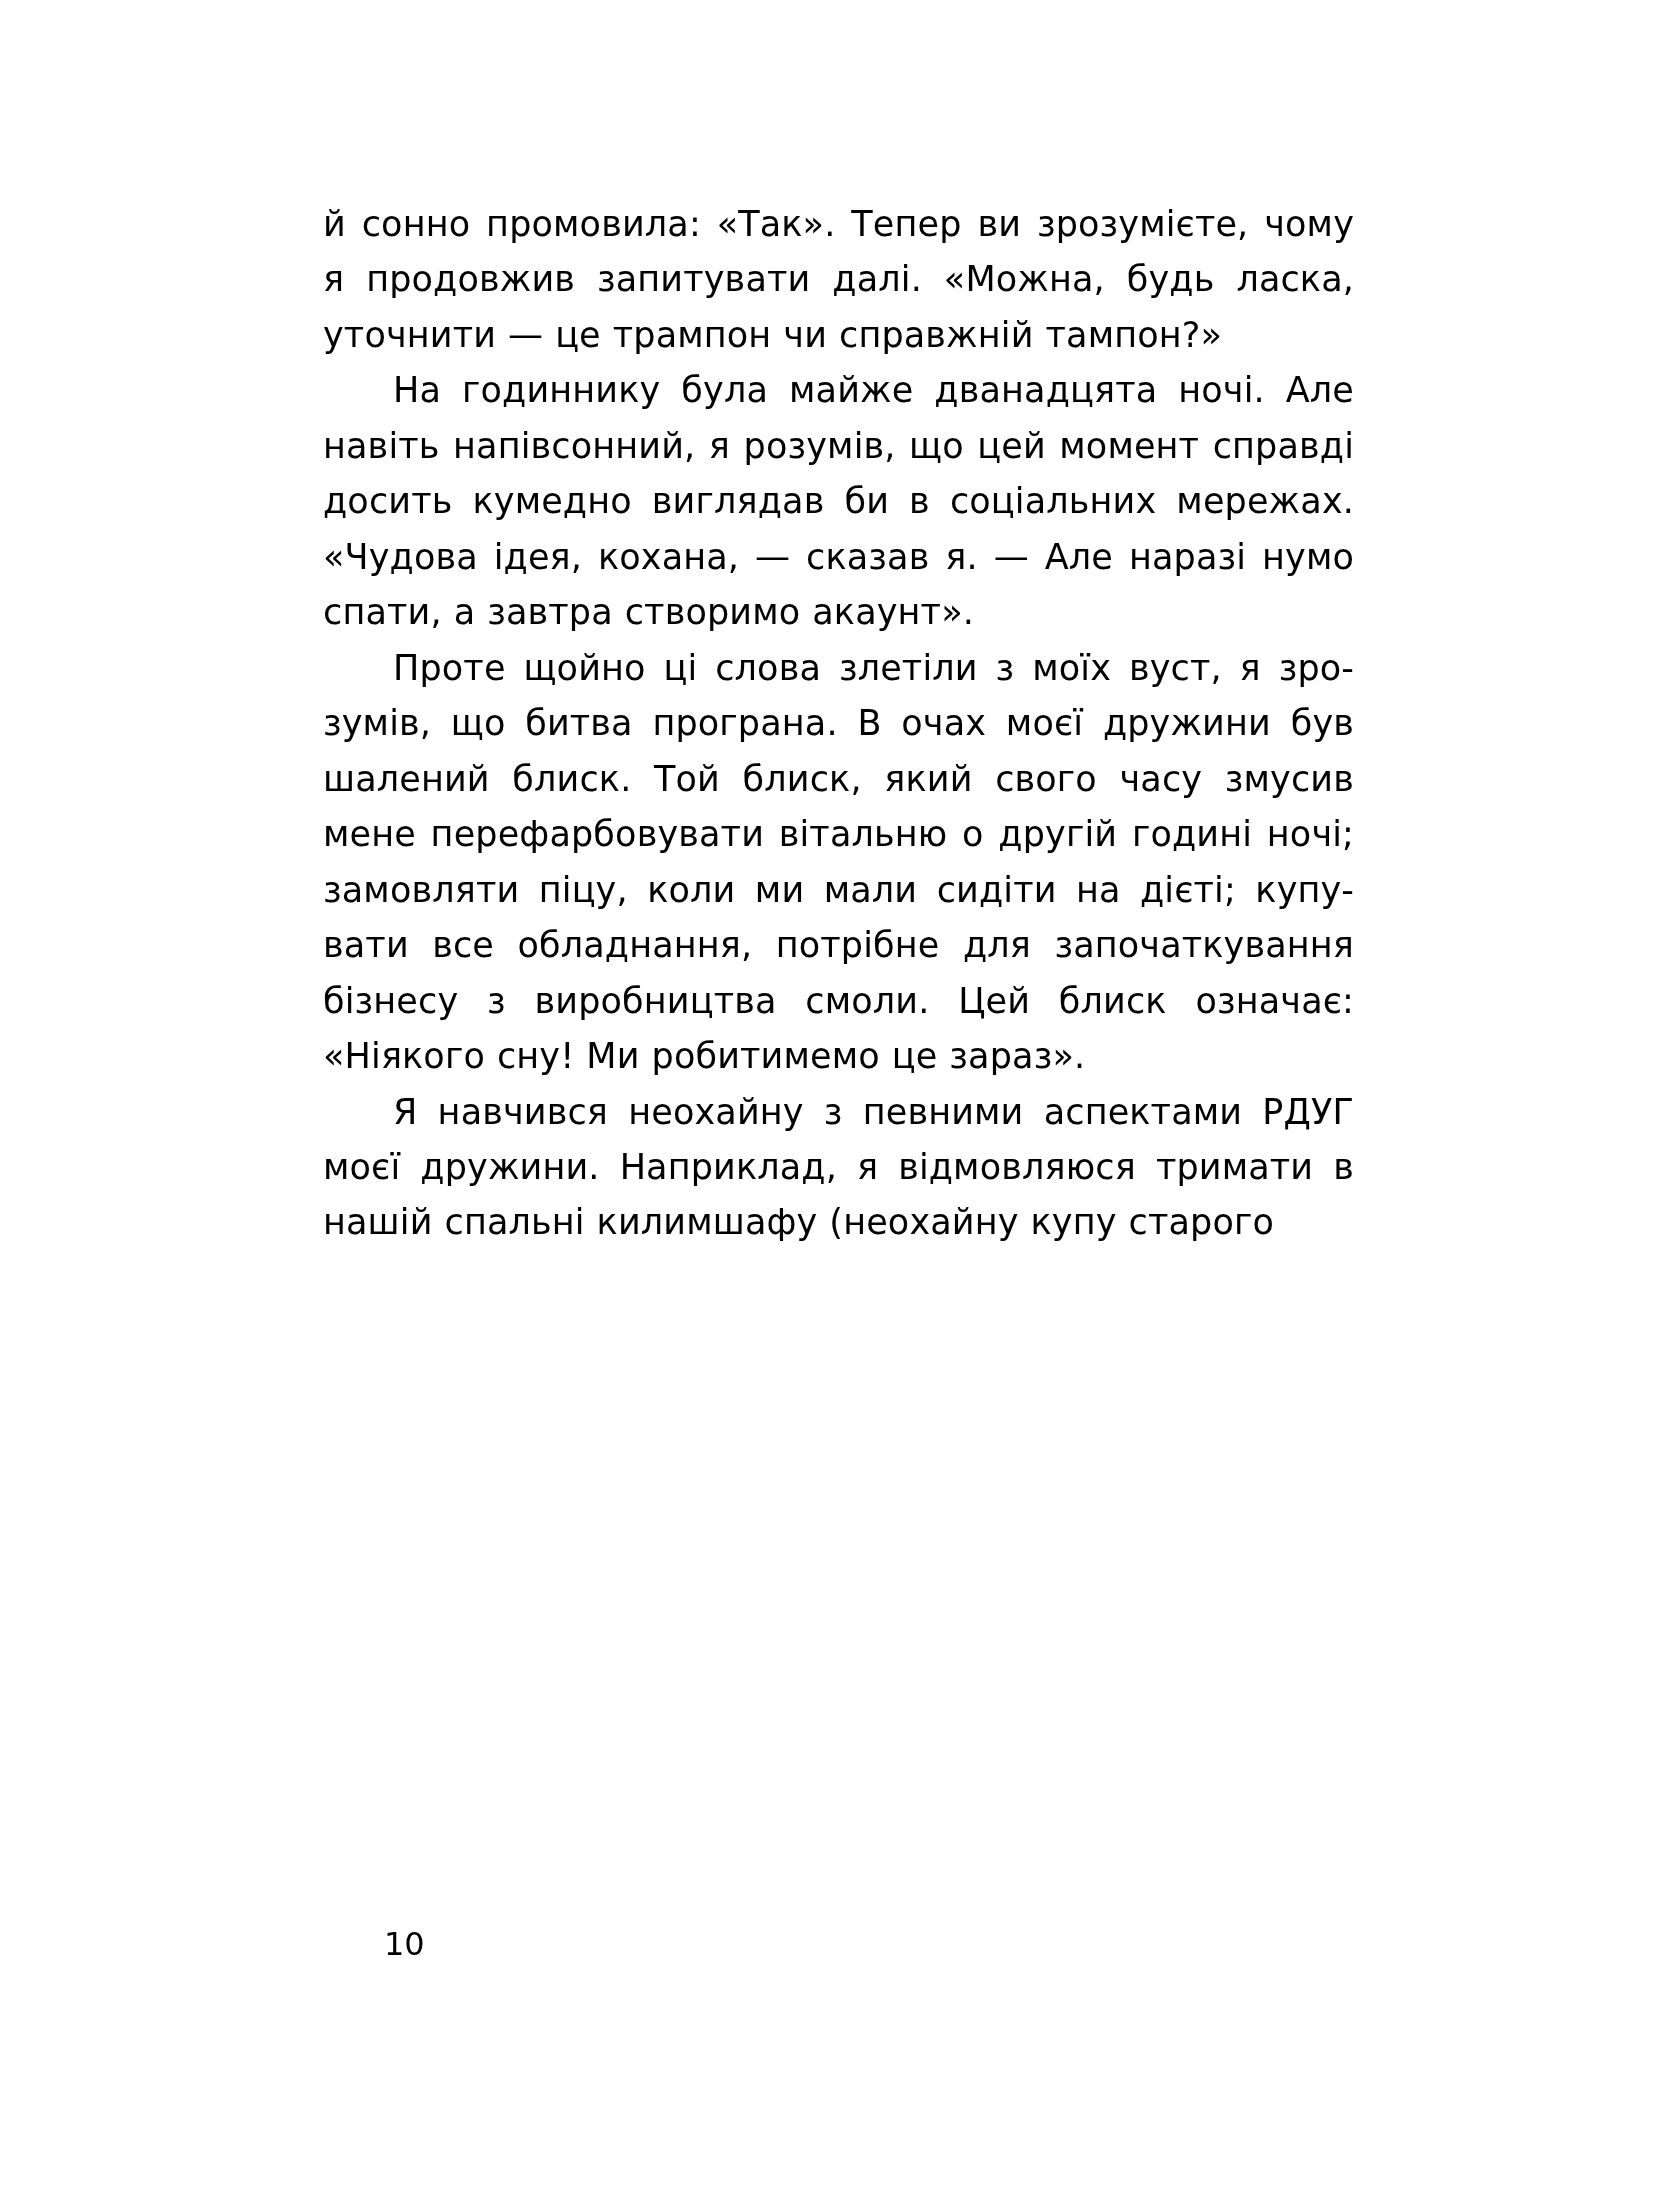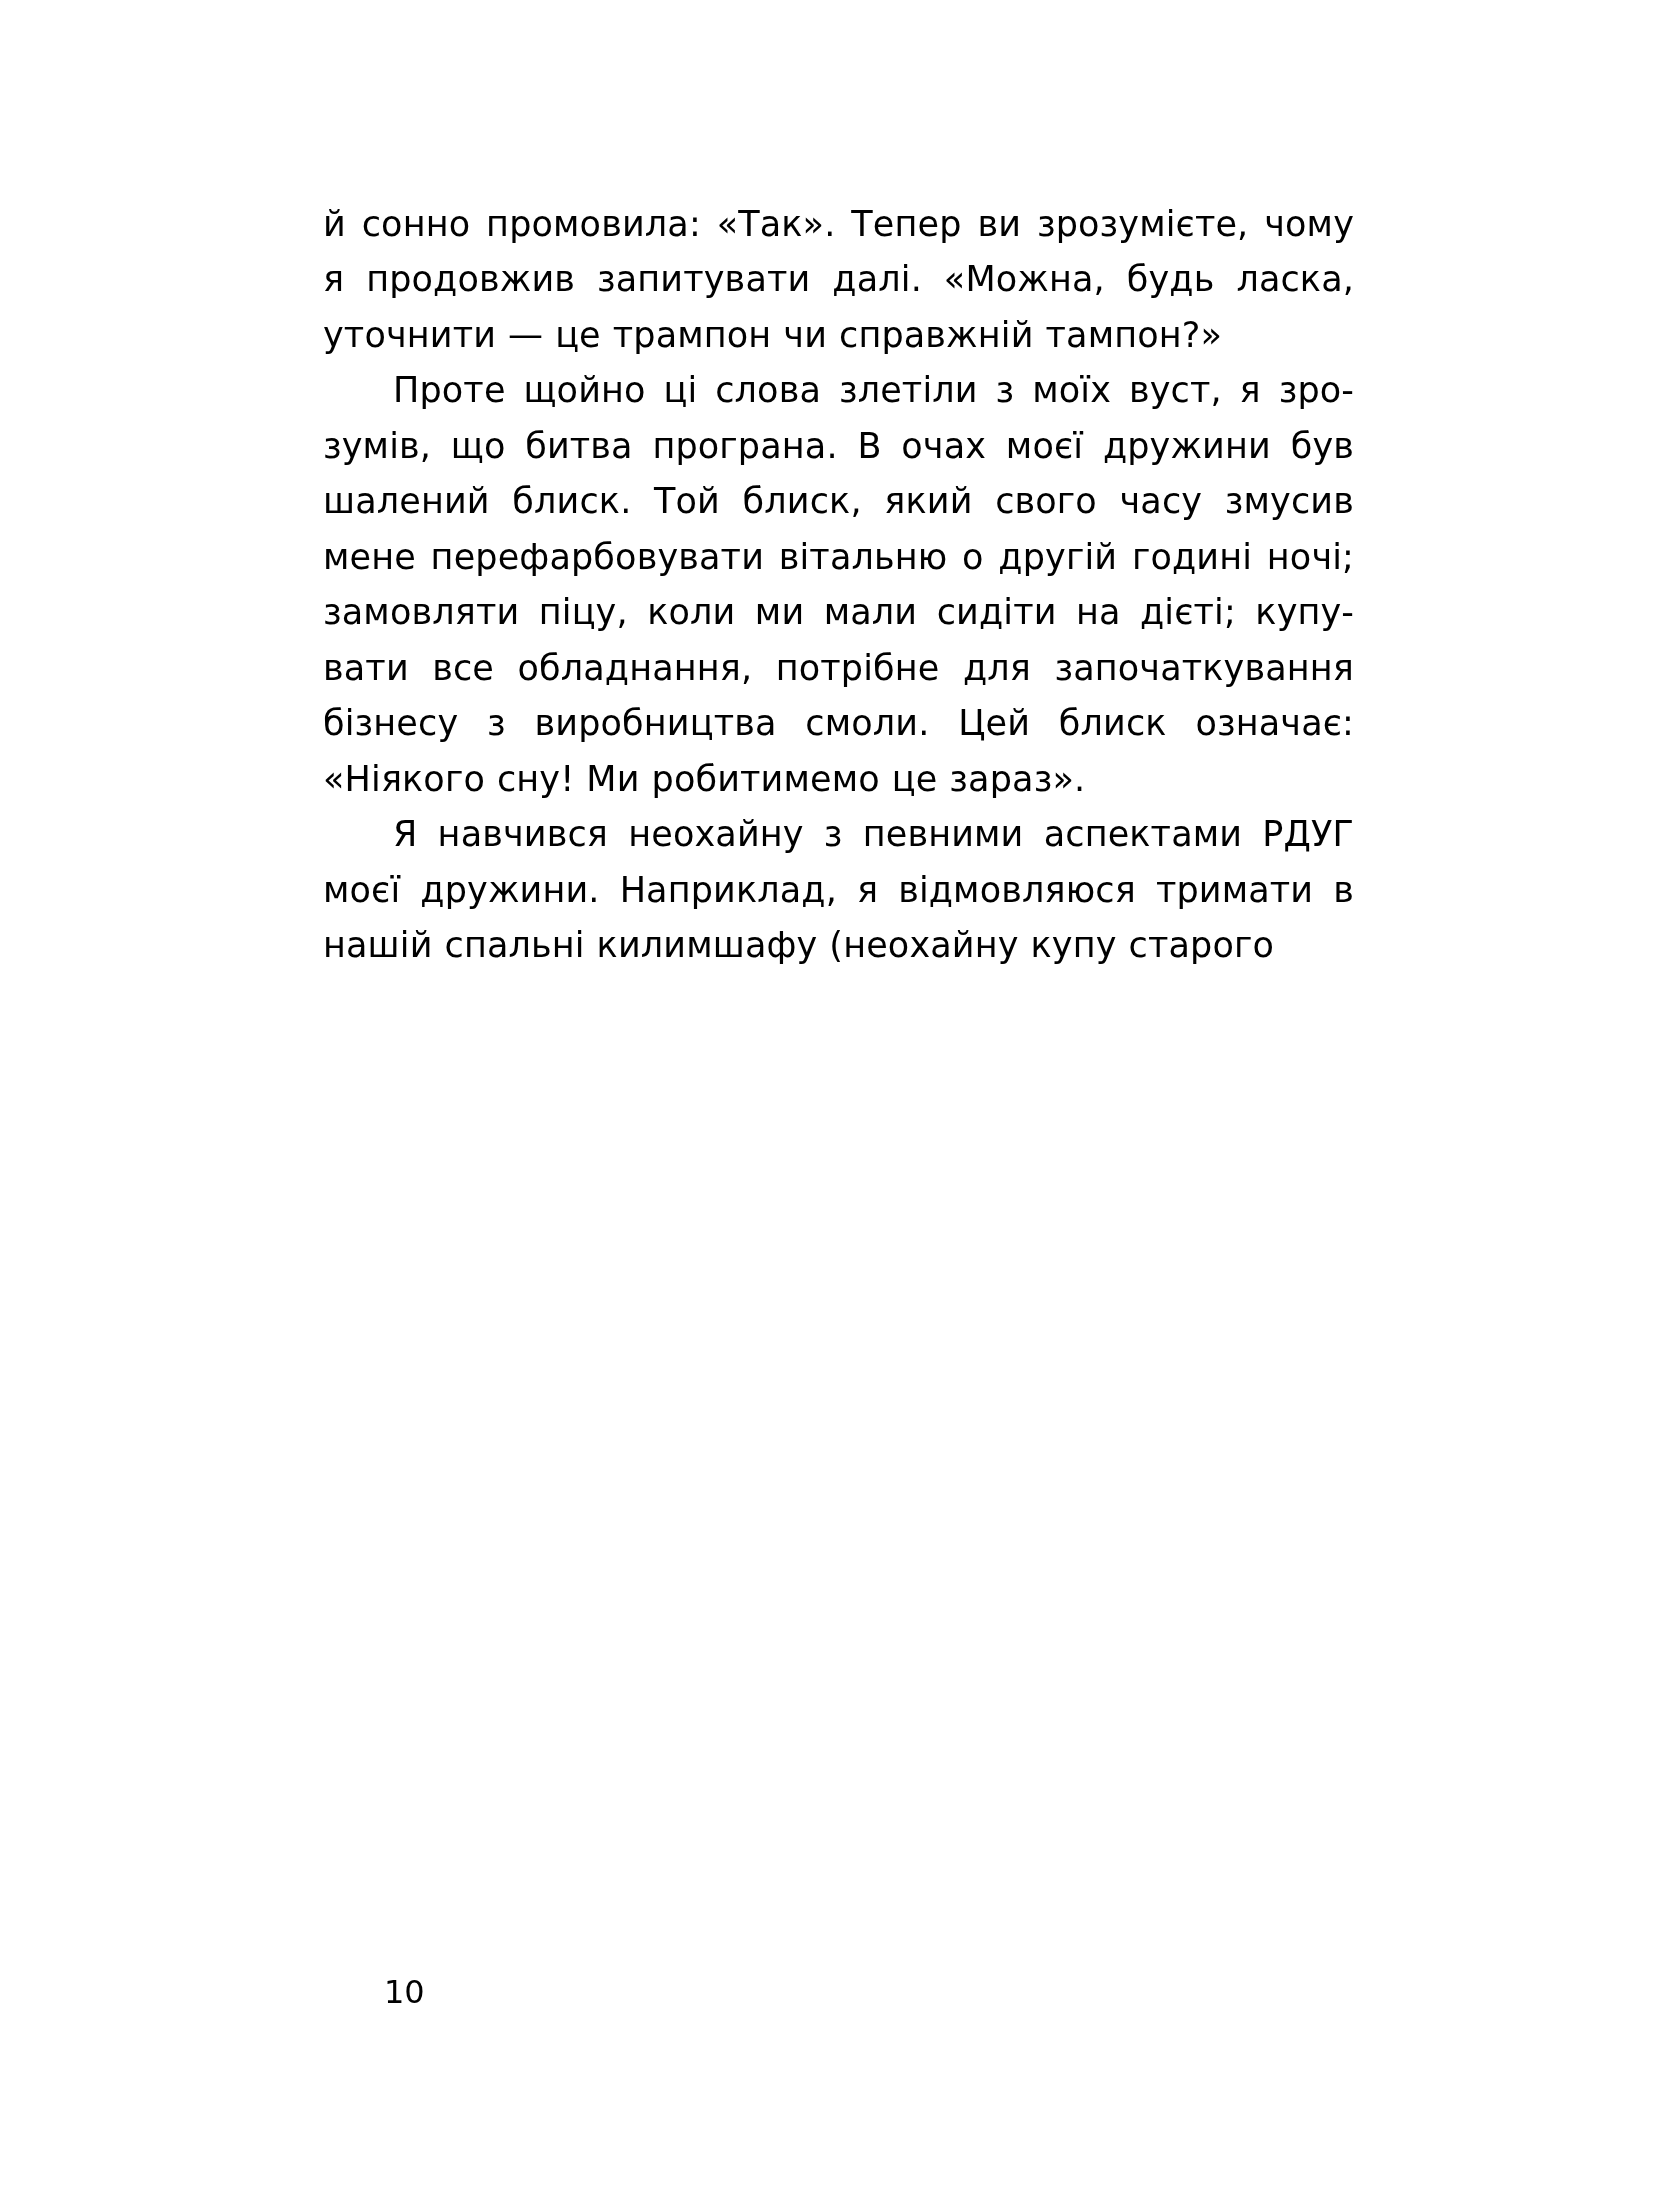--- a/index.html
+++ b/index.html
@@ -38,33 +38,34 @@
     word-spacing: 0.02em;
     letter-spacing: 0.004em;
     hyphens: manual;
   }
   .para.indent {
     text-indent: 2.0em;
   }
   .page-number {
     position: absolute;
     left: 384px;
-    top: 1976px;
+    top: 1928px;
     font-size: 32px;
     line-height: 1;
     color: #000000;
   }
 </style>
 </head>
 <body>
 
 <div class="page">
 
   <div class="text-block">
     <p class="para">й сонно промовила: «Так». Тепер ви зрозумієте, чому я продовжив запитувати далі. «Можна, будь ласка, уточнити — це трампон чи справжній тампон?»</p>
+    <p class="para indent">На годиннику була майже дванадцята ночі. Але на­віть напівсонний, я розумів, що цей момент справді досить кумедно виглядав би в соціальних мережах. «Чудова ідея, кохана, — сказав я. — Але наразі нумо спати, а завтра створимо акаунт».</p>
     <p class="para indent">Проте щойно ці слова злетіли з моїх вуст, я зро­зумів, що битва програна. В очах моєї дружини був шалений блиск. Той блиск, який свого часу змусив мене перефарбовувати вітальню о другій годині ночі; замовляти піцу, коли ми мали сидіти на дієті; купу­вати все обладнання, потрібне для започаткування бізнесу з виробництва смоли. Цей блиск означає: «Ніякого сну! Ми робитимемо це зараз».</p>
     <p class="para indent">Я навчився неохайну з певними аспектами РДУГ моєї дружини. Наприклад, я відмовляюся тримати в нашій спальні килимшафу (неохайну купу старого</p>
   </div>
 
   <div class="page-number">10</div>
 
 </div>
 
 
 </body></html>

